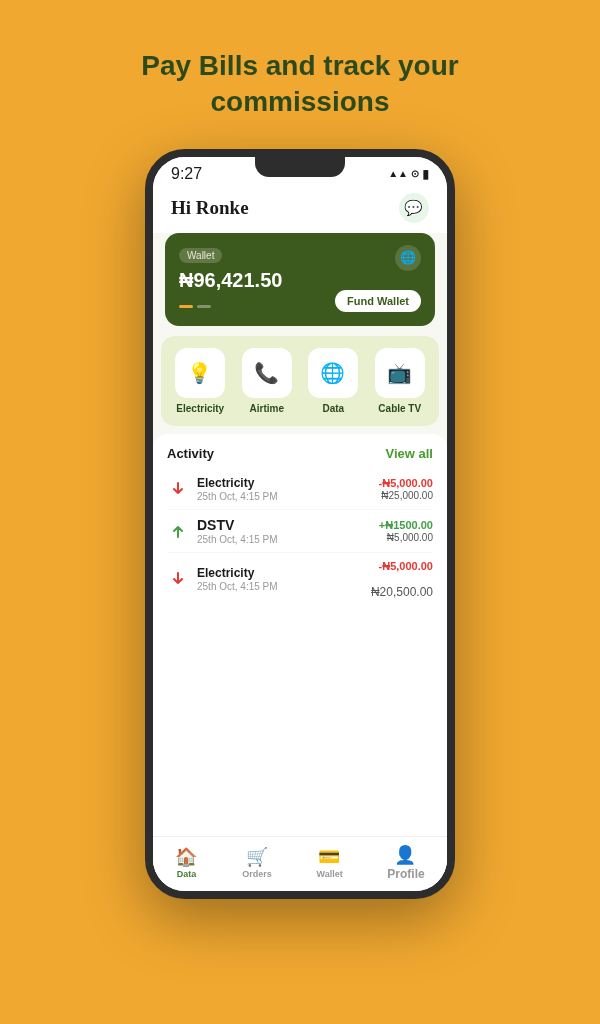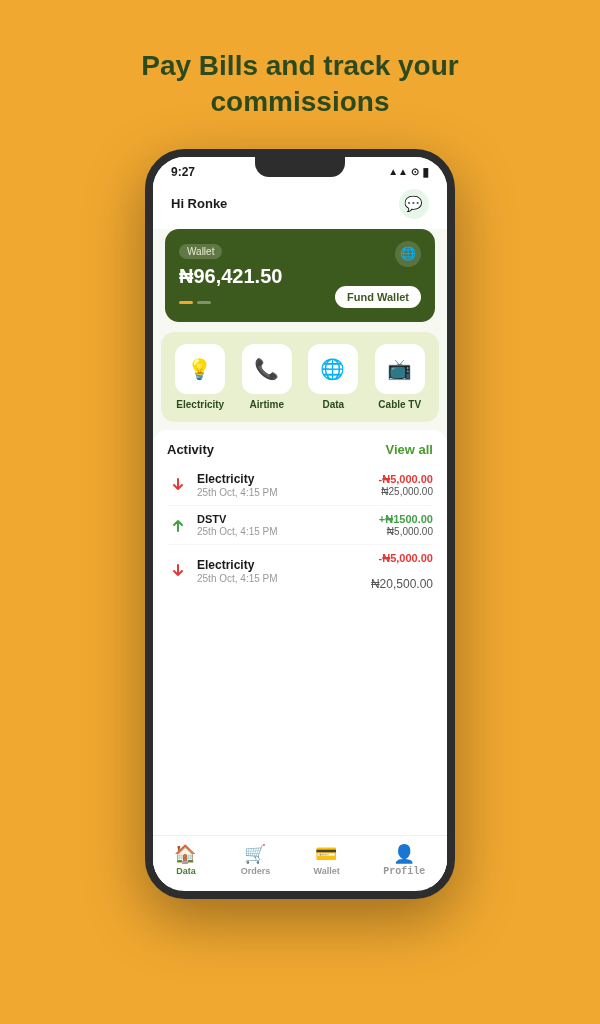--- a/index.html
+++ b/index.html
@@ -20,32 +20,32 @@
 <div style="text-align:center;color:#2D4A1E;font-size:28px;font-weight:800;margin-top:48px;margin-bottom:28px;line-height:1.3;padding:0 60px;">
   <span>Pay Bills and track your</span><br>
   <span>commissions</span>
 </div>
 
 <div style="width:310px;height:750px;background:#fff;border-radius:40px;border:8px solid #2D2D2D;position:relative;overflow:hidden;box-shadow:0 20px 60px rgba(0,0,0,0.35);">
 
   <div style="position:absolute;top:0;left:50%;transform:translateX(-50%);width:90px;height:20px;background:#2D2D2D;border-radius:0 0 14px 14px;z-index:10;"></div>
 
   <div style="background:#fff;display:flex;justify-content:space-between;align-items:center;padding:8px 18px 2px;font-size:11px;font-weight:600;color:#1a1a1a;">
-    <span style="font-size:12px;font-weight:700;">9:27</span>
+    <span style="font-size:16px;font-weight:400;">9:27</span>
     <div style="display:flex;align-items:center;gap:3px;font-size:10px;">
       <span>▲▲</span>
       <span>⊙</span>
       <span style="font-size:12px;">▮</span>
     </div>
   </div>
 
   <div style="background:#F8F8F2;height:calc(100% - 28px);display:flex;flex-direction:column;overflow:hidden;">
 
     <div style="background:#fff;padding:8px 18px 10px;display:flex;justify-content:space-between;align-items:center;">
-      <span style="font-size:13px;font-weight:700;color:#1a1a1a;">Hi Ronke</span>
+      <span style="font-size:19px;font-weight:700;color:#1a1a1a;font-family:Liberation Serif, serif;">Hi Ronke</span>
       <div style="width:30px;height:30px;background:#E8F5E9;border-radius:50%;display:flex;align-items:center;justify-content:center;font-size:15px;cursor:pointer;">
         <span>💬</span>
       </div>
     </div>
 
     <div style="margin:0 12px 10px;background:#3D5A1E;border-radius:14px;padding:12px 14px 14px;color:#fff;position:relative;min-height:90px;">
       <div style="background:rgba(255,255,255,0.18);color:#e8e8d0;font-size:10px;padding:2px 8px;border-radius:20px;display:inline-block;margin-bottom:6px;">Wallet</div>
       <div style="position:absolute;right:14px;top:12px;width:26px;height:26px;background:rgba(255,255,255,0.15);border-radius:50%;display:flex;align-items:center;justify-content:center;font-size:13px;">🌐</div>
       <div style="font-size:20px;font-weight:700;color:#fff;margin-bottom:20px;">₦96,421.50</div>
       <button style="position:absolute;right:14px;bottom:14px;background:#fff;color:#3D5A1E;border:none;border-radius:18px;padding:5px 12px;font-size:11px;font-weight:600;cursor:pointer;">Fund Wallet</button>
@@ -111,21 +111,21 @@
         </div>
       </div>
 
       <div style="display:flex;align-items:center;padding:7px 0;border-bottom:1px solid #f5f5f5;gap:8px;">
         <div style="width:22px;height:22px;display:flex;align-items:center;justify-content:center;flex-shrink:0;">
           <svg width="16" height="16" viewBox="0 0 16 16">
               <path d="M8 14 L8 4 M4 8 L8 4 L12 8" stroke="#43A047" stroke-width="2" fill="none" stroke-linecap="round" stroke-linejoin="round"></path>
             </svg>
         </div>
         <div style="flex:1;">
-          <div style="font-size:11px;font-weight:600;color:#1a1a1a;">DSTV</div>
+          <div style="font-size:14px;font-weight:600;color:#1a1a1a;">DSTV</div>
           <div style="font-size:10px;color:#999;margin-top:1px;">25th Oct, 4:15 PM</div>
         </div>
         <div style="text-align:right;">
           <div style="font-size:11px;font-weight:700;color:#43A047;">+₦1500.00</div>
           <div style="font-size:10px;color:#555;margin-top:1px;">₦5,000.00</div>
         </div>
       </div>
 
       <div style="display:flex;align-items:center;padding:7px 0;gap:8px;">
         <div style="width:22px;height:22px;display:flex;align-items:center;justify-content:center;flex-shrink:0;">
@@ -157,19 +157,19 @@
         <span style="font-size:9px;font-weight:600;color:#999;">Orders</span>
       </div>
 
       <div style="display:flex;flex-direction:column;align-items:center;gap:1px;cursor:pointer;color:#999;">
         <span style="font-size:18px;">💳</span>
         <span style="font-size:9px;font-weight:600;color:#999;">Wallet</span>
       </div>
 
       <div style="display:flex;flex-direction:column;align-items:center;gap:1px;cursor:pointer;color:#999;">
         <span style="font-size:18px;">👤</span>
-        <span style="font-size:10px;font-weight:600;color:#999;font-family:Liberation Mono, monospace;">Profile</span>
+        <span style="font-size:12px;font-weight:600;color:#999;">Profile</span>
       </div>
 
     </div>
 
   </div>
 </div>
 
 </body></html>

